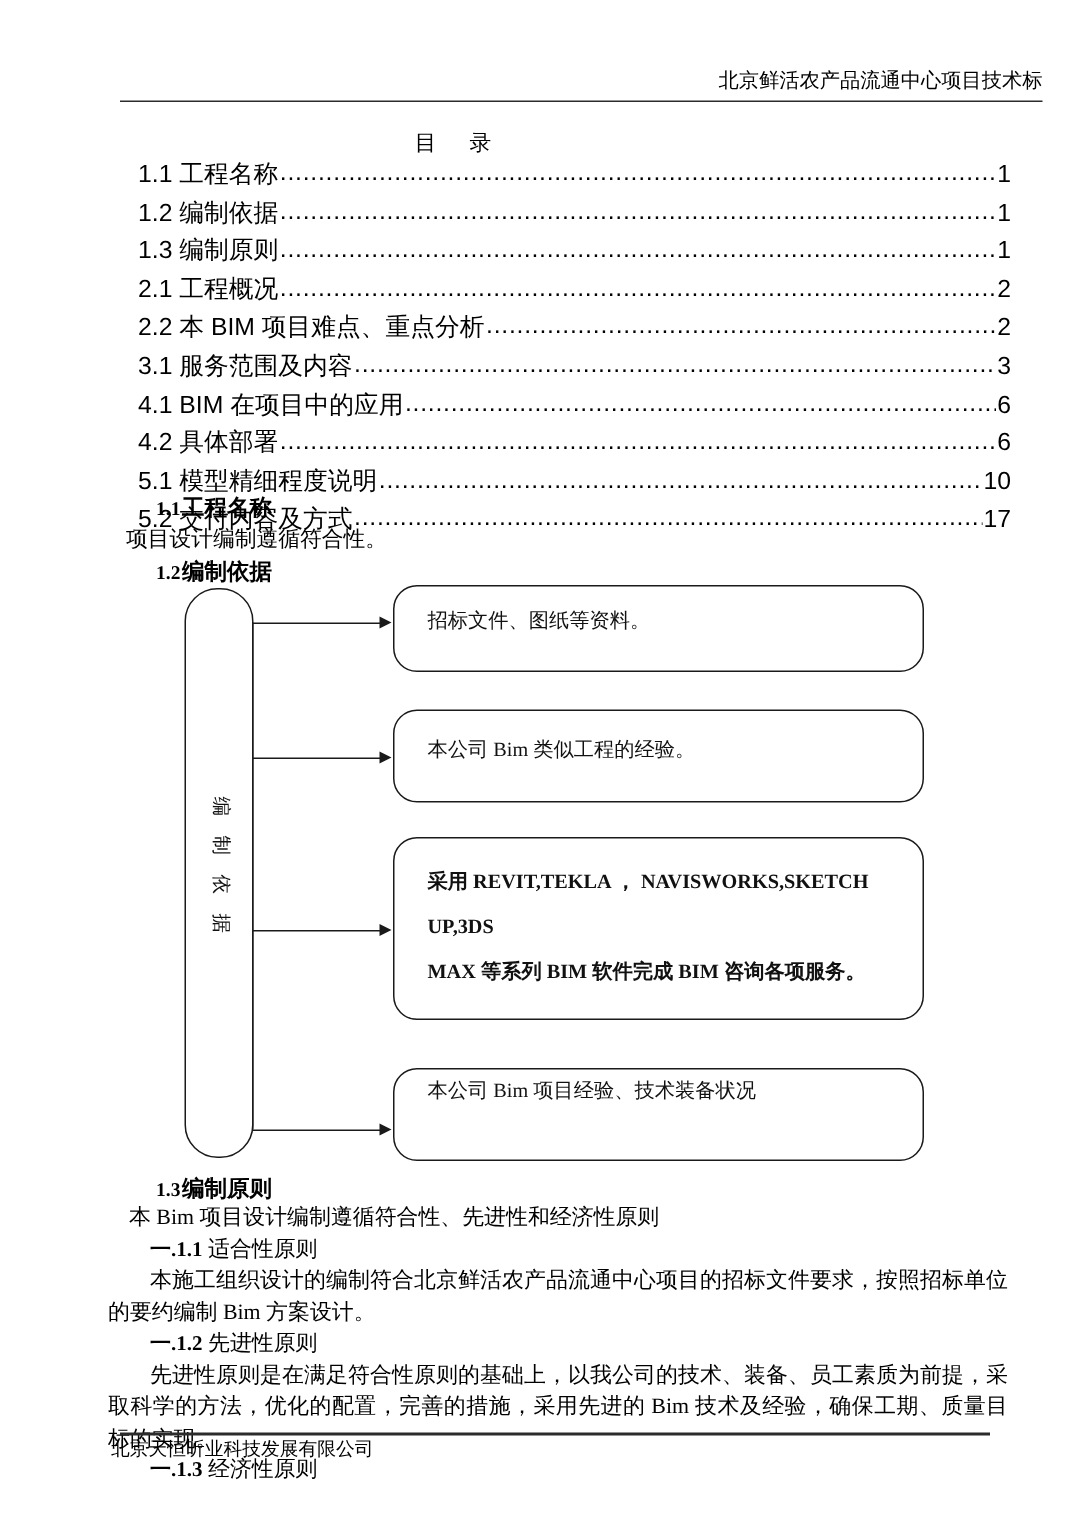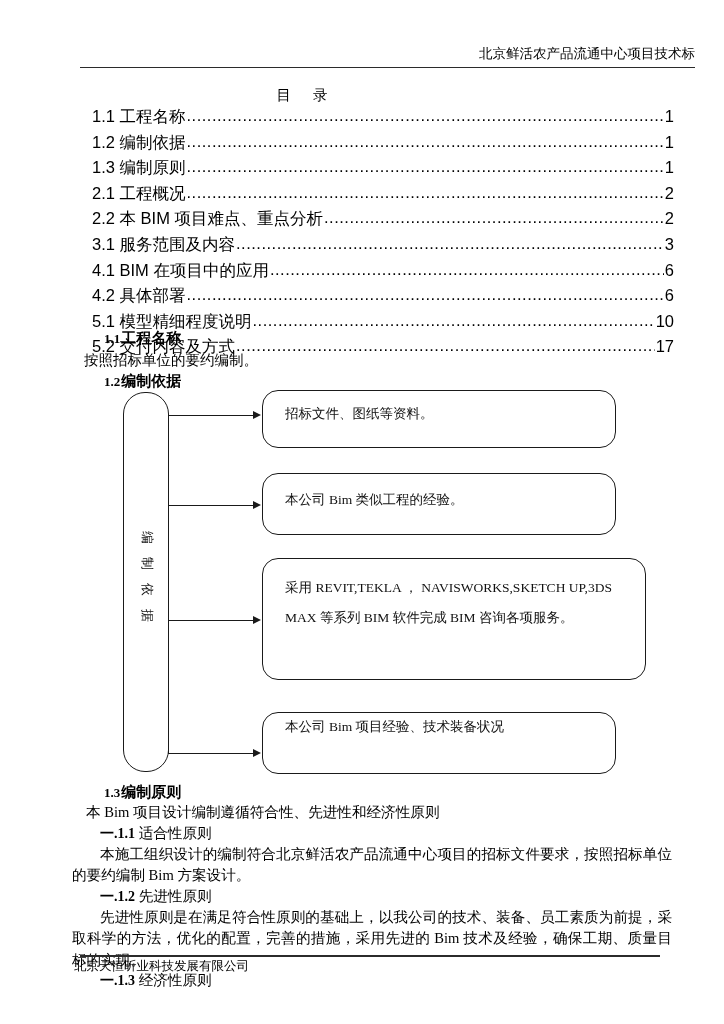--- a/index.html
+++ b/index.html
@@ -160,21 +160,21 @@
     letter-spacing: 13px;
     color: #111;
   }
 
   #node-1 { left: 262px; top: 390px; width: 354px; height: 58px; }
   #node-1 .node-text { top: 9px; }
 
   #node-2 { left: 262px; top: 473px; width: 354px; height: 62px; }
   #node-2 .node-text { top: 12px; }
 
-  #node-3 { left: 262px; top: 558px; width: 384px; height: 122px; }
+  #node-3 { left: 262px; top: 558px; width: 354px; height: 122px; font-weight: bold; }
   #node-3 .node-text { top: 14px; line-height: 30px; }
 
   #node-4 { left: 262px; top: 712px; width: 354px; height: 62px; }
   #node-4 .node-text { top: 0; }
 
   
   .vline {
     position: absolute;
     width: 1.3px;
     background: #1a1a1a;
@@ -297,21 +297,21 @@
     <div class="toc-row">
       <span class="toc-label">5.2 交付内容及方式</span>
       <span class="toc-dots"></span>
       <span class="toc-page">17</span>
     </div>
   </div>
 
   <div class="sec-h" id="h-1-1">
     <span class="num">1.1</span><span>工程名称</span>
   </div>
-  <div class="body-p" id="p-1-1">按照招标单位的要约编制。</div>
+  <div class="body-p" id="p-1-1">项目设计编制遵循符合性。</div>
 
   <div class="sec-h" id="h-1-2">
     <span class="num">1.2</span><span>编制依据</span>
   </div>
 
   <div class="flow">
 
     <div class="node" id="node-root">
       <div class="vtext">
         <span>编制依据</span>

